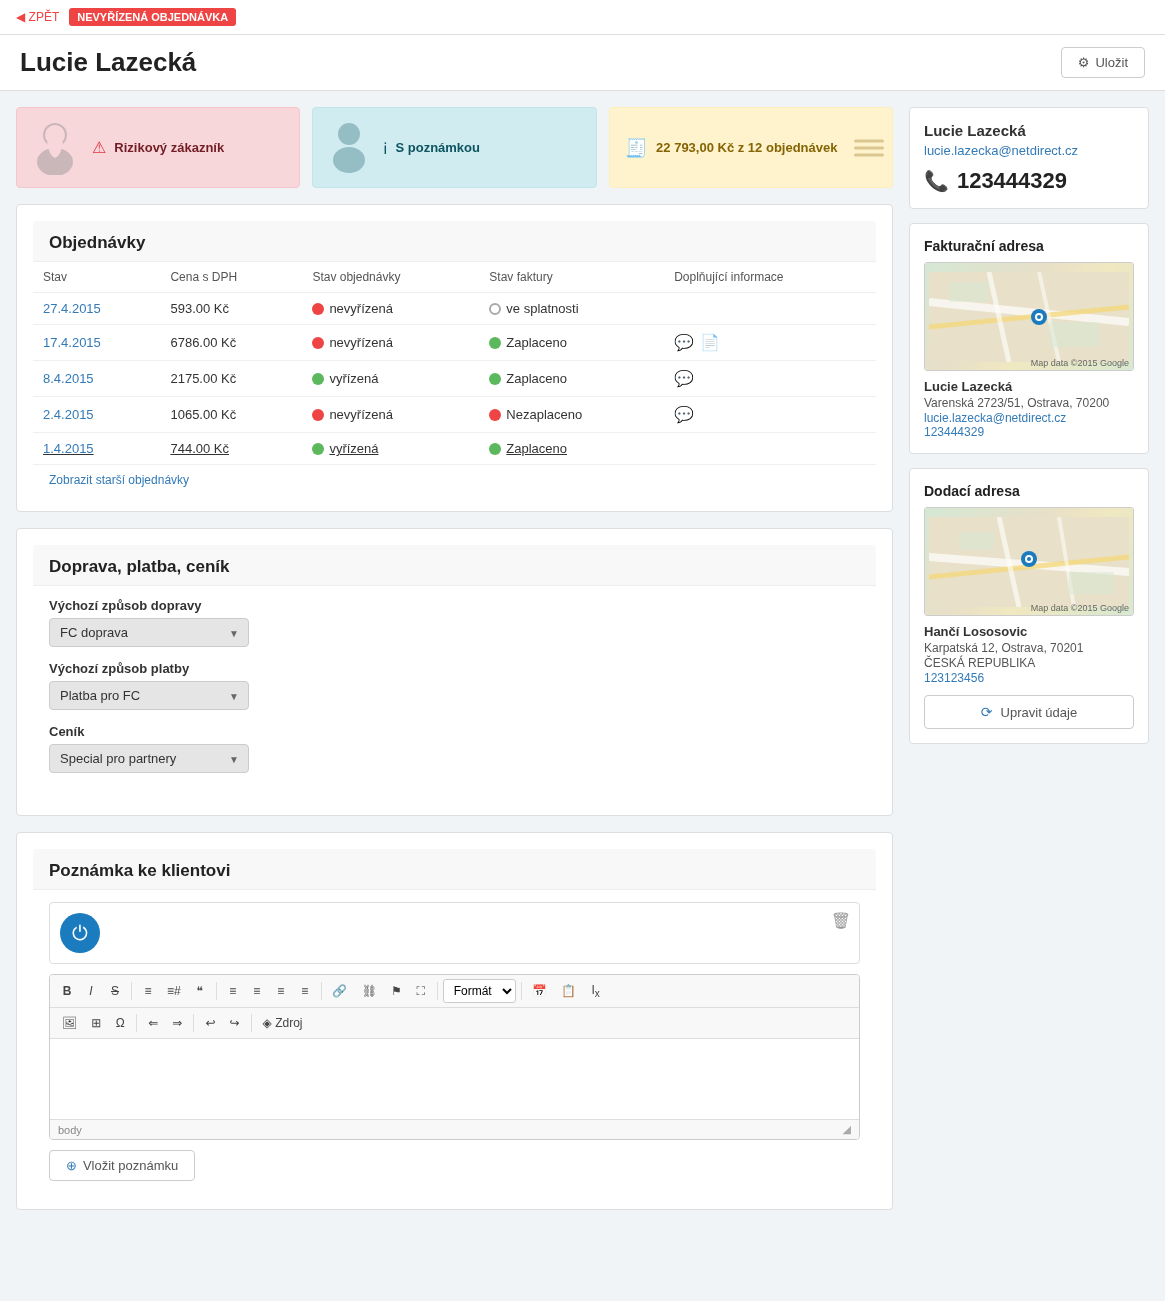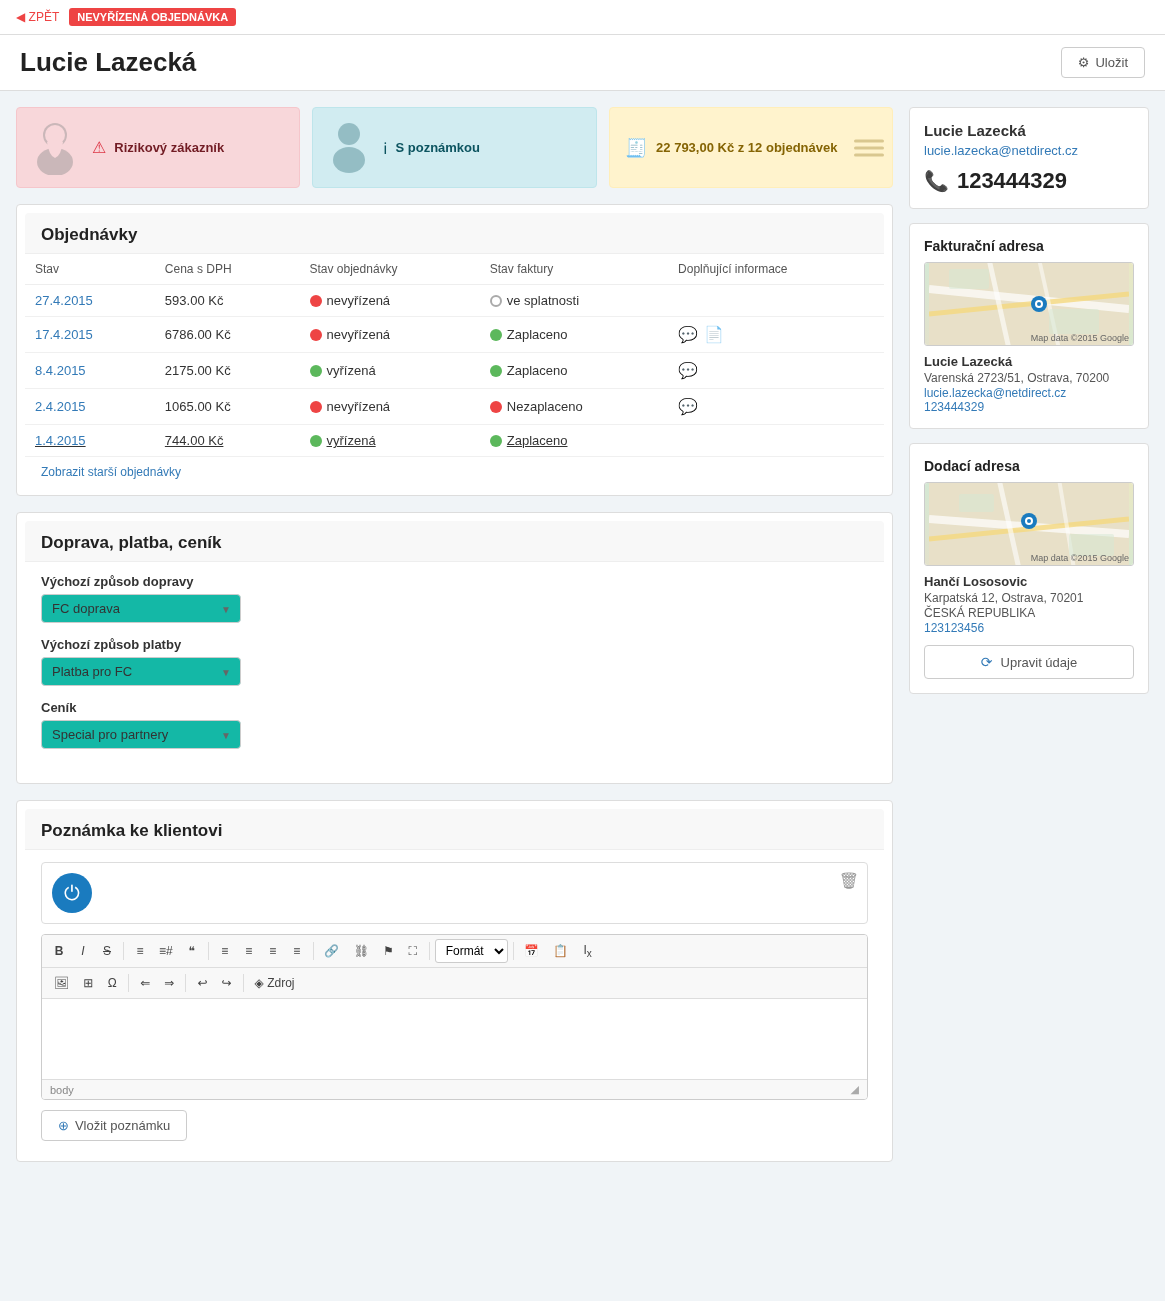--- a/index.html
+++ b/index.html
@@ -26,21 +26,21 @@
     .alert-box.warning { background: #fff3cd; border: 1px solid #ffeeba; }
     .alert-box .alert-icon { font-size: 18px; }
     .alert-box .alert-text { font-weight: bold; font-size: 13px; }
     .alert-box.danger .alert-text { color: #721c24; }
     .alert-box.info .alert-text { color: #0c5460; }
     .alert-box.warning .alert-text { color: #856404; }
     .alert-lines { position: absolute; right: 8px; top: 50%; transform: translateY(-50%); display: flex; flex-direction: column; gap: 4px; opacity: 0.3; }
     .alert-line { width: 30px; height: 3px; background: currentColor; border-radius: 2px; }
 
     
-    .section { background: #fff; border: 1px solid #ddd; border-radius: 4px; margin-bottom: 16px; padding: 8px; }
+    .section { background: #fff; border: 1px solid #ddd; border-radius: 4px; margin-bottom: 16px; padding: 16px; }
     .section-title { font-size: 17px; font-weight: bold; padding: 12px 16px 8px; color: #222; background: #f8f8f8; border-bottom: 1px solid #eee; border-radius: 4px 4px 0 0; }
     .section-body { padding: 12px 16px; }
 
     
     table { width: 100%; border-collapse: collapse; }
     thead th { text-align: left; padding: 8px 10px; font-size: 12px; color: #555; font-weight: normal; border-bottom: 1px solid #eee; }
     tbody tr { border-bottom: 1px solid #f0f0f0; }
     tbody tr:last-child { border-bottom: none; text-decoration: underline; }
     tbody td { padding: 8px 10px; font-size: 13px; }
     .order-date { color: #337ab7; text-decoration: none; }
@@ -54,21 +54,21 @@
     .dot-spin { border: 2px solid #aaa; border-top-color: transparent; }
 
     
     .tbl-icons { display: flex; gap: 6px; }
     .tbl-icon { font-size: 16px; color: #333; }
 
     
     .form-group { margin-bottom: 14px; }
     .form-label { font-size: 13px; font-weight: bold; margin-bottom: 5px; color: #333; }
     .select-wrap { position: relative; display: inline-block; width: 200px; }
-    .select-wrap select { width: 100%; padding: 6px 30px 6px 10px; border: 1px solid #ccc; border-radius: 4px; background: #14b8a6; appearance: none; font-size: 13px; cursor: pointer; color: #333; }
+    .select-wrap select { width: 100%; padding: 6px 30px 6px 10px; border: 1px solid #ccc; border-radius: 4px; background: #e5e5e5; appearance: none; font-size: 13px; cursor: pointer; color: #333; }
     .select-arrow { position: absolute; right: 10px; top: 50%; transform: translateY(-50%); pointer-events: none; color: #666; font-size: 10px; }
 
     
     .note-item { border: 1px solid #ddd; border-radius: 4px; padding: 10px; margin-bottom: 10px; display: flex; align-items: flex-start; gap: 10px; position: relative; }
     .note-avatar { width: 40px; height: 40px; background: #1a7bbf; border-radius: 50%; display: flex; align-items: center; justify-content: center; color: #fff; font-size: 20px; flex-shrink: 0; }
     .note-content { flex: 1; }
     .note-title { font-weight: bold; font-size: 13px; }
     .note-meta { color: #888; font-size: 11px; }
     .note-edit { color: #337ab7; font-size: 12px; margin-left: 6px; text-decoration: none; }
     .note-delete { position: absolute; right: 8px; top: 8px; color: #999; cursor: pointer; font-size: 16px; }
@@ -85,21 +85,21 @@
 
     .insert-btn { background: #fff; border: 1px solid #ccc; border-radius: 4px; padding: 7px 16px; cursor: pointer; display: flex; align-items: center; gap: 6px; font-size: 13px; color: #555; }
 
     
     .right-section { background: #fff; border: 1px solid #ddd; border-radius: 4px; padding: 14px; margin-bottom: 14px; }
     .right-name { font-size: 15px; font-weight: bold; margin-bottom: 4px; }
     .right-email { color: #337ab7; font-size: 13px; margin-bottom: 10px; }
     .right-phone { font-size: 22px; font-weight: bold; color: #222; display: flex; align-items: center; gap: 8px; }
     .phone-icon { color: #337ab7; font-size: 20px; }
     .address-title { font-size: 14px; font-weight: bold; margin-bottom: 8px; color: #222; }
-    .map-placeholder { width: 100%; height: 84px; background: #e8e8d8; border: 1px solid #ccc; border-radius: 3px; margin-bottom: 8px; position: relative; overflow: hidden; }
+    .map-placeholder { width: 100%; height: 109px; background: #e8e8d8; border: 1px solid #ccc; border-radius: 3px; margin-bottom: 8px; position: relative; overflow: hidden; }
     .map-inner { width: 100%; height: 100%; background: linear-gradient(135deg, #d4e8d4 0%, #e8dfc8 40%, #f0e8c0 60%, #d8e8d0 100%); display: flex; align-items: center; justify-content: center; }
     .map-label { position: absolute; bottom: 2px; right: 4px; font-size: 9px; color: #666; }
     .addr-name { font-weight: bold; font-size: 13px; margin-bottom: 2px; }
     .addr-line { font-size: 12px; color: #555; margin-bottom: 1px; }
     .addr-link { color: #337ab7; font-size: 12px; }
     .manage-btn { width: 100%; background: #fff; border: 1px solid #ccc; border-radius: 4px; padding: 8px; cursor: pointer; display: flex; align-items: center; gap: 8px; font-size: 13px; color: #555; justify-content: center; margin-top: 10px; }
     .manage-icon { color: #337ab7; font-size: 14px; }
   </style>
 </head>
 <body>

